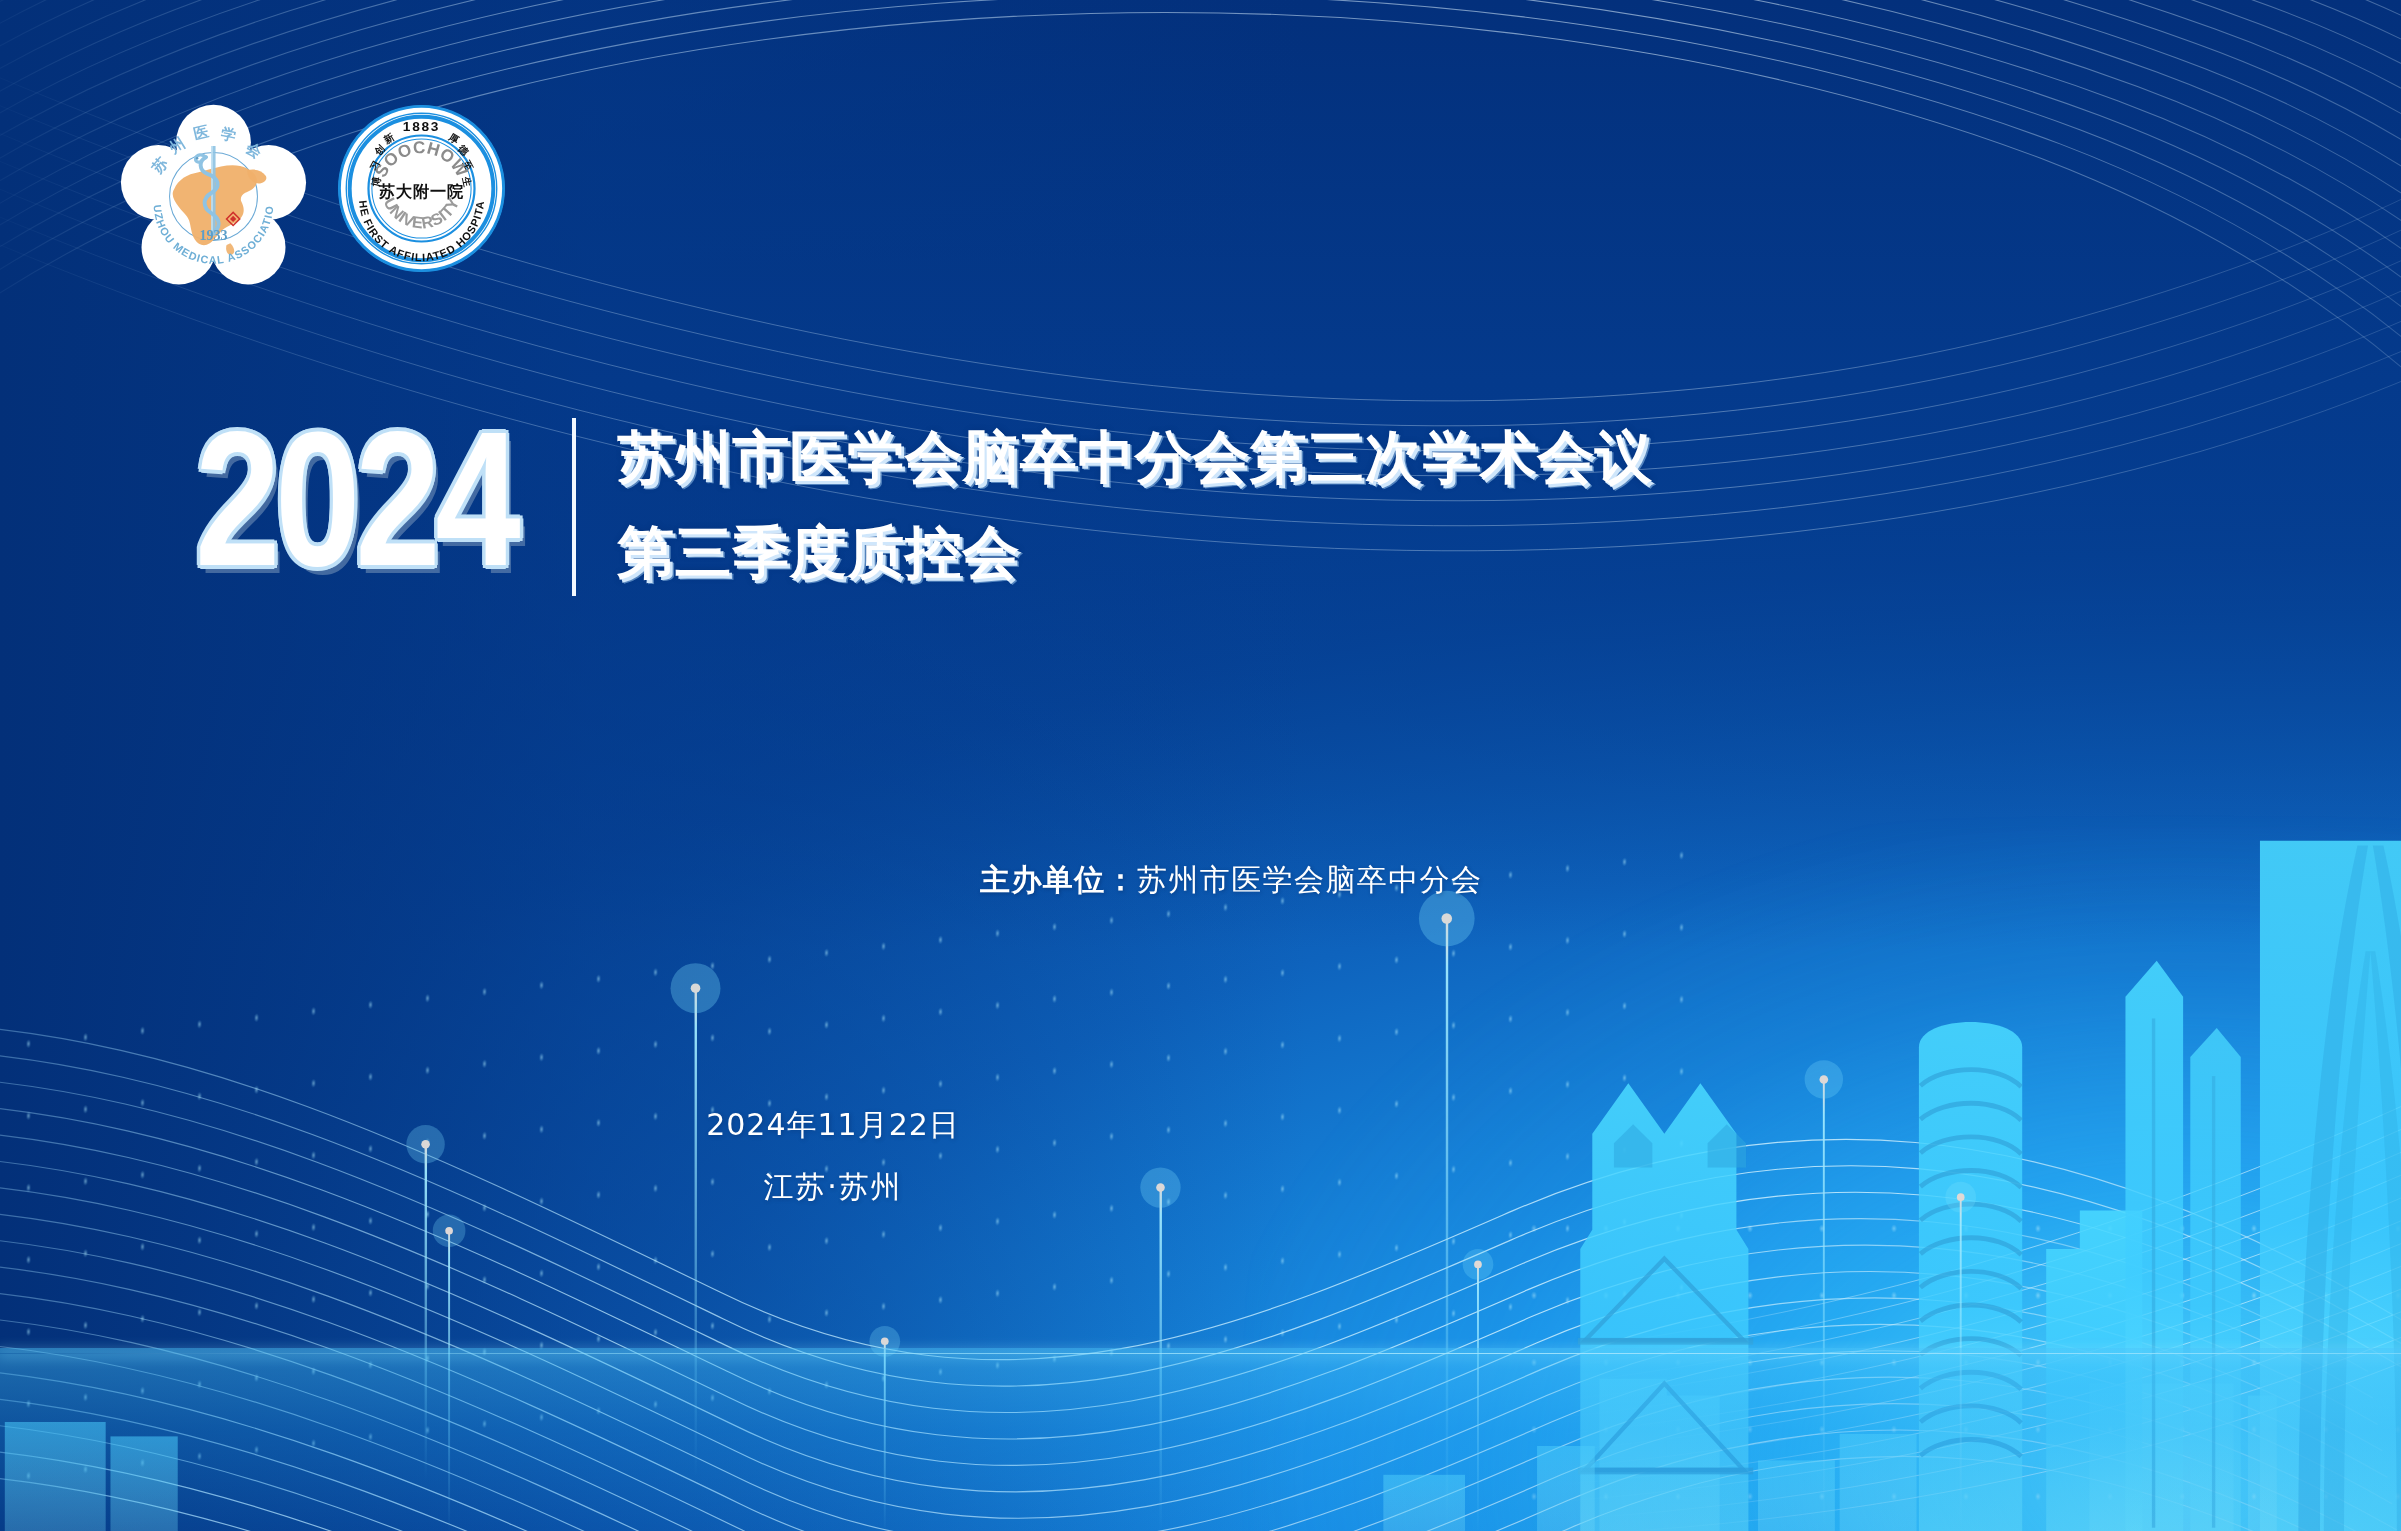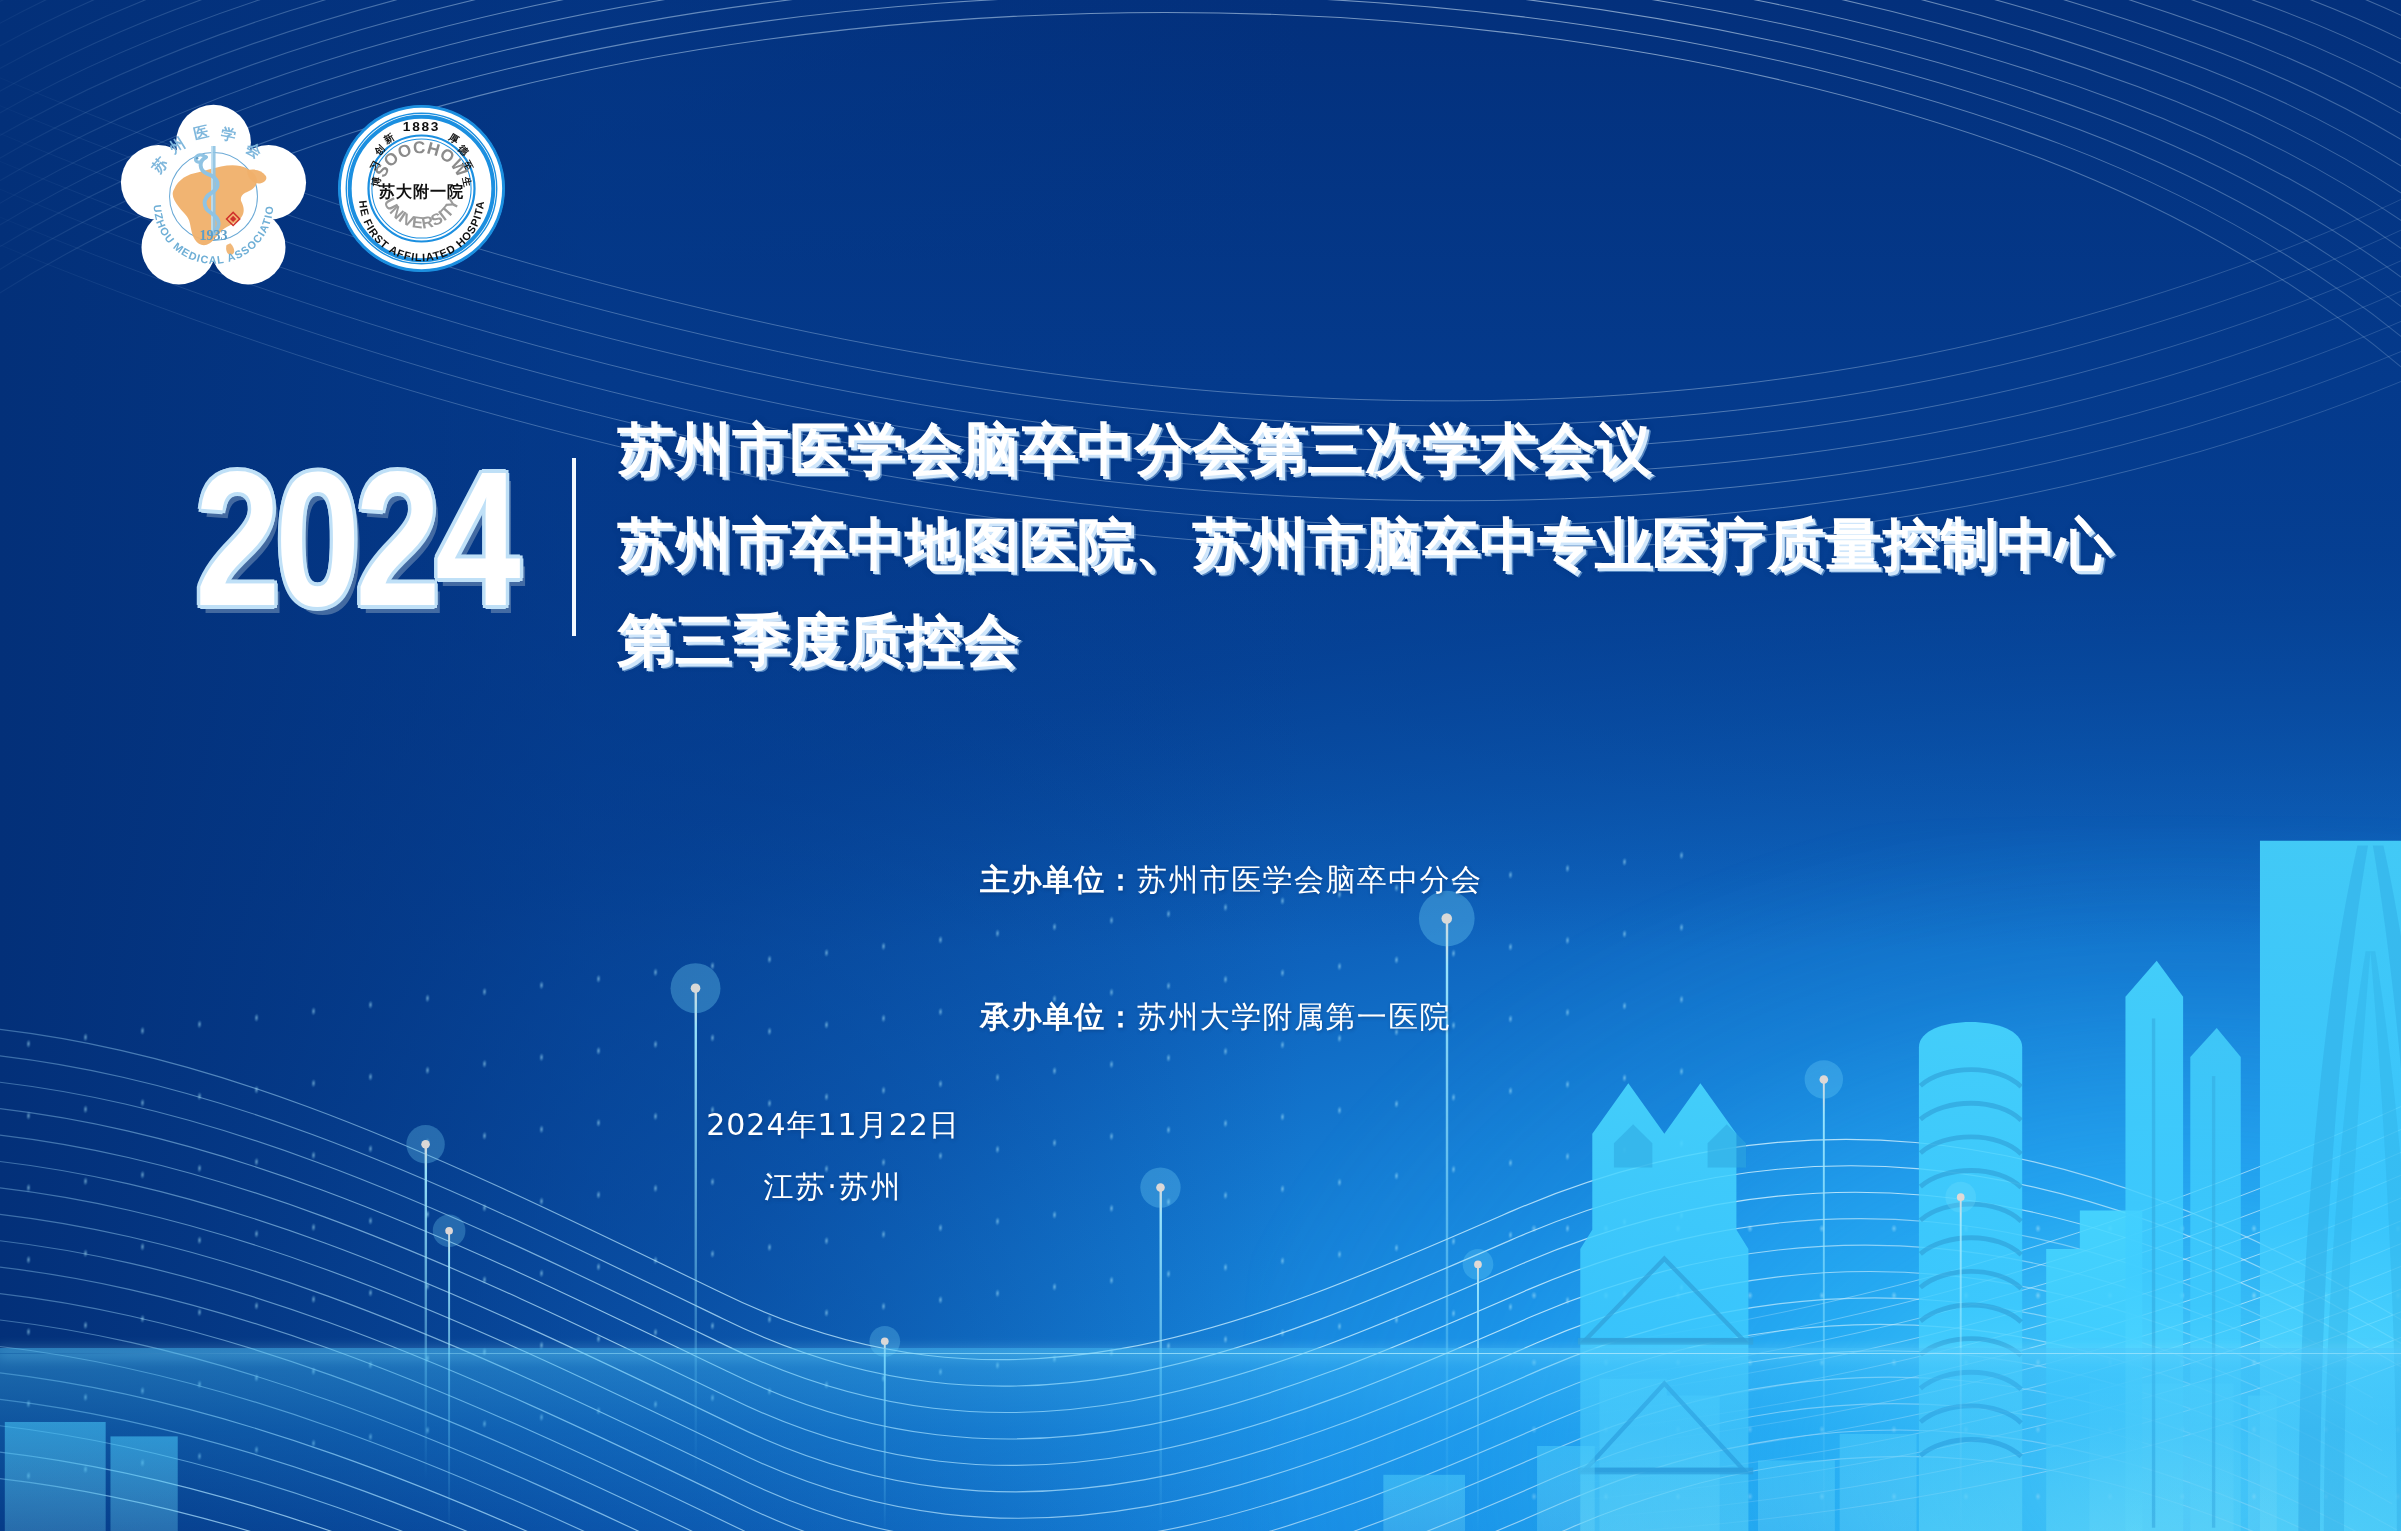--- a/index.html
+++ b/index.html
@@ -512,34 +512,29 @@
         </text>
       </svg>
     </div>
   </div>
 
   <div class="title-block">
     <div class="year">2024</div>
     <div class="divider"></div>
     <div class="title-lines">
       <div class="tline">苏州市医学会脑卒中分会第三次学术会议</div>
-      <div class="tline">苏州市卒中地图医院、苏州市脑卒中专业医疗质量控制中心</div>
       <div class="tline">第三季度质控会</div>
     </div>
   </div>
 
   <div class="organizers">
     <div class="org-row">
       <span class="org-label">主办单位：</span>
       <span class="org-value">苏州市医学会脑卒中分会</span>
     </div>
-    <div class="org-row">
-      <span class="org-label">承办单位：</span>
-      <span class="org-value">苏州大学附属第一医院</span>
-    </div>
   </div>
 
   <div class="datebox">
     <div class="date-line">2024年11月22日</div>
     <div class="place-line">江苏·苏州</div>
   </div>
 
 </div>
 
 

